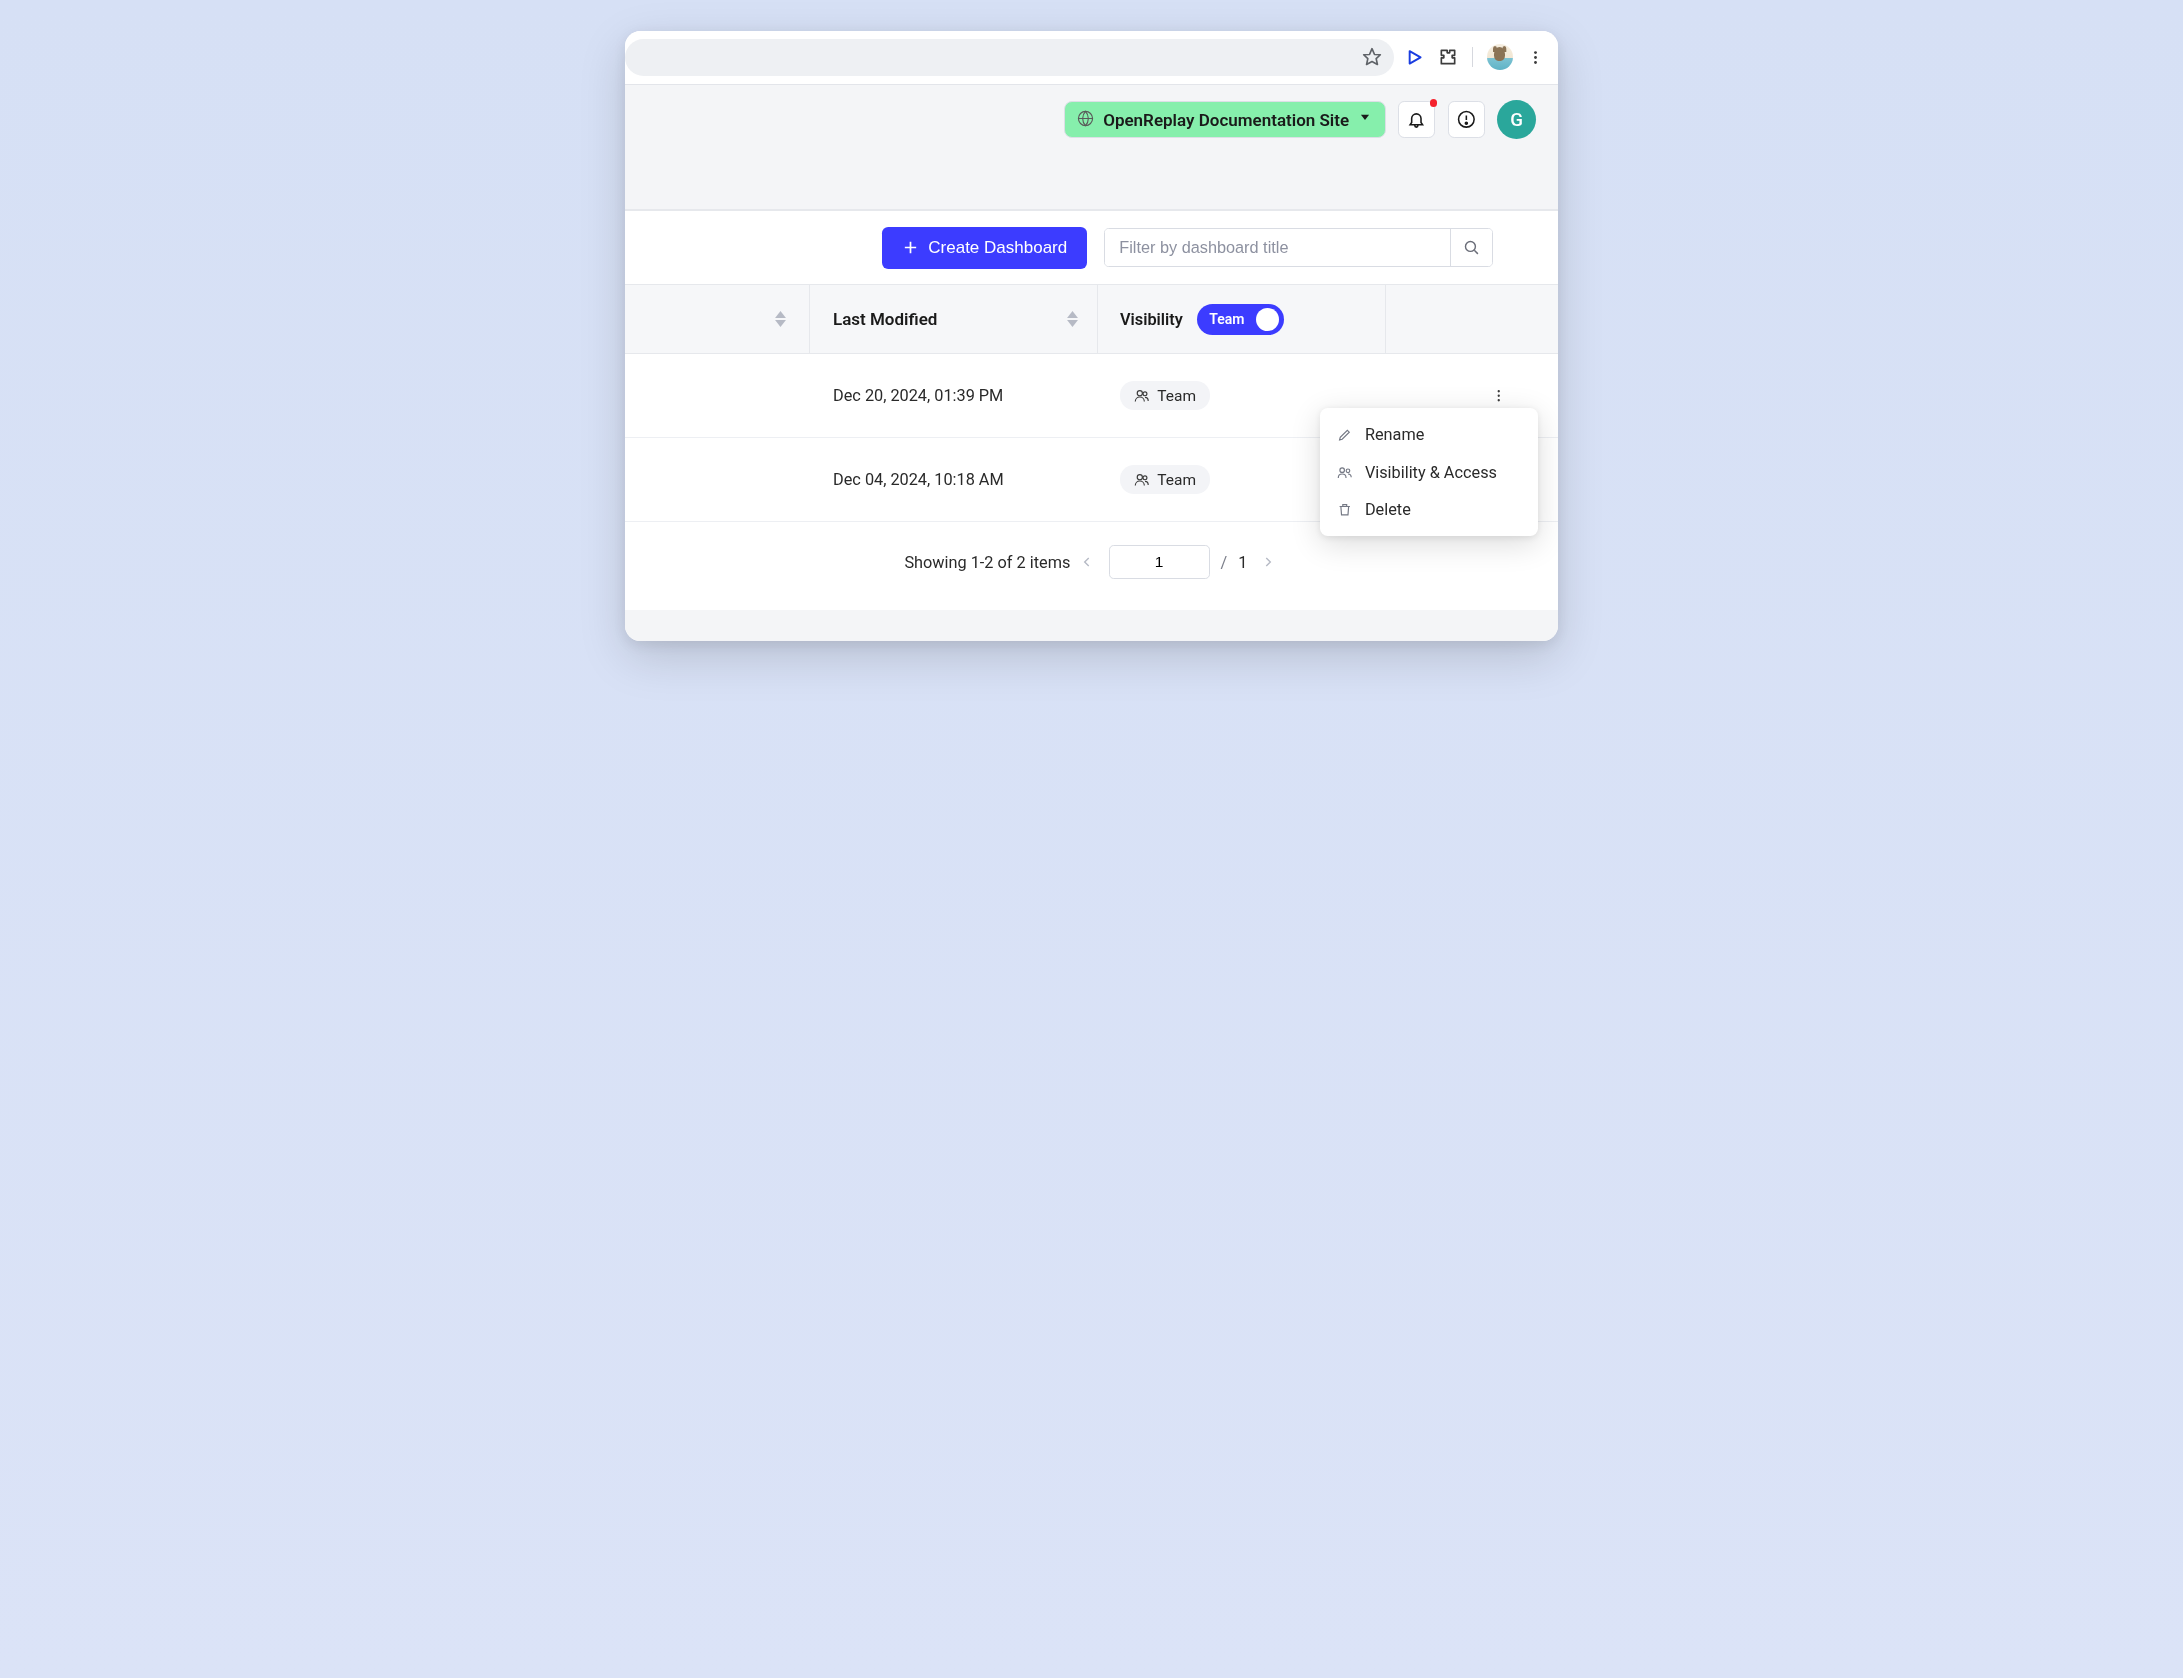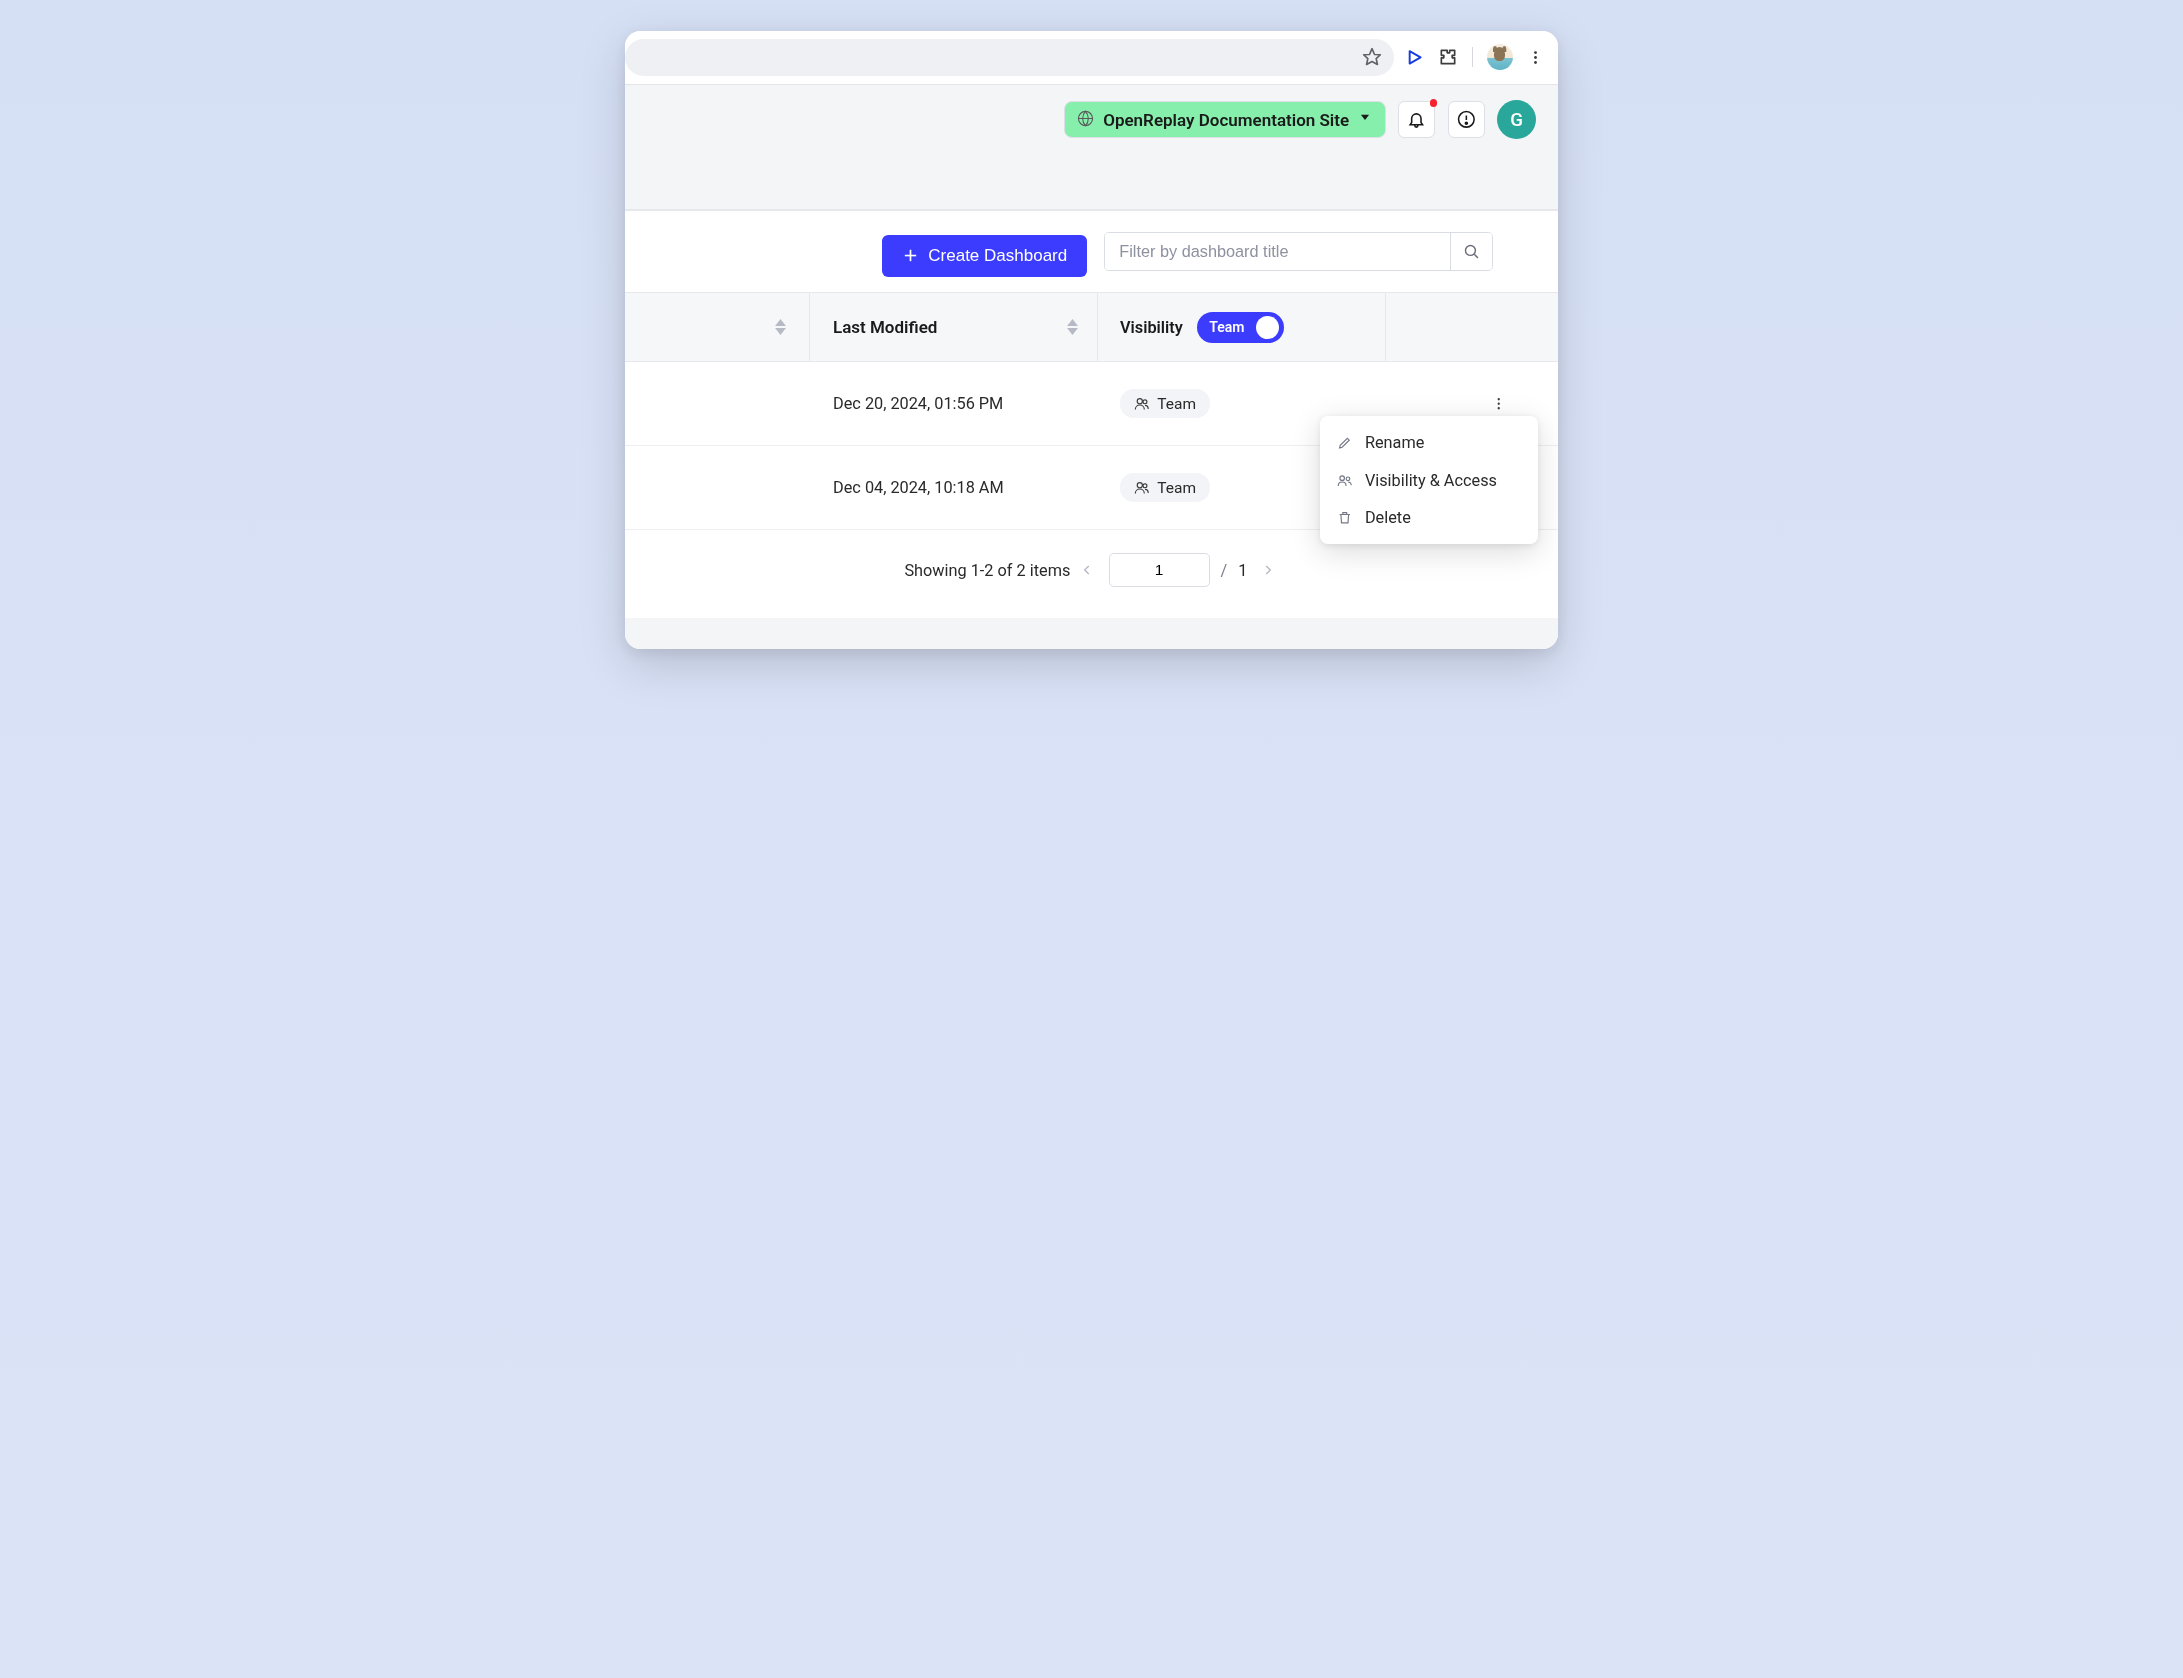--- a/index.html
+++ b/index.html
@@ -161,21 +161,20 @@
     color: #fff;
     border: none;
     border-radius: 6.2px;
     padding: 11px 20px;
     font-size: 17px;
     font-weight: 500;
     display: flex;
     align-items: center;
     gap: 9.3px;
     cursor: pointer;
-    margin-top: 8px;
   }
   .search-wrap {
     flex: 1;
     display: flex;
     border: 0.8px solid #d9dce3;
     border-radius: 4.7px;
     overflow: hidden;
     max-width: 389px;
   }
   .search-wrap input {
@@ -494,21 +493,21 @@
           <div class="toggle">
             <span class="toggle-label">Team</span>
             <div class="toggle-knob"></div>
           </div>
         </div>
         <div class="col-actions"></div>
       </div>
 
       <div class="trow">
         <div class="c1"></div>
-        <div class="c2">Dec 20, 2024, 01:56 PM</div>
+        <div class="c2">Dec 20, 2024, 01:39 PM</div>
         <div class="c3">
           <div class="team-badge">
             <span>
               <svg width="15.5" height="15.5" viewBox="0 0 24 24" fill="none" stroke="#3c3c3c" stroke-width="1.8">
                   <circle cx="9" cy="8" r="4"></circle>
                   <path d="M2 21c0-4 3-7 7-7s7 3 7 7"></path>
                   <circle cx="17" cy="9" r="3"></circle>
                   <path d="M22 20c0-3-2-5.5-5-5.5"></path>
                 </svg>
             </span>

